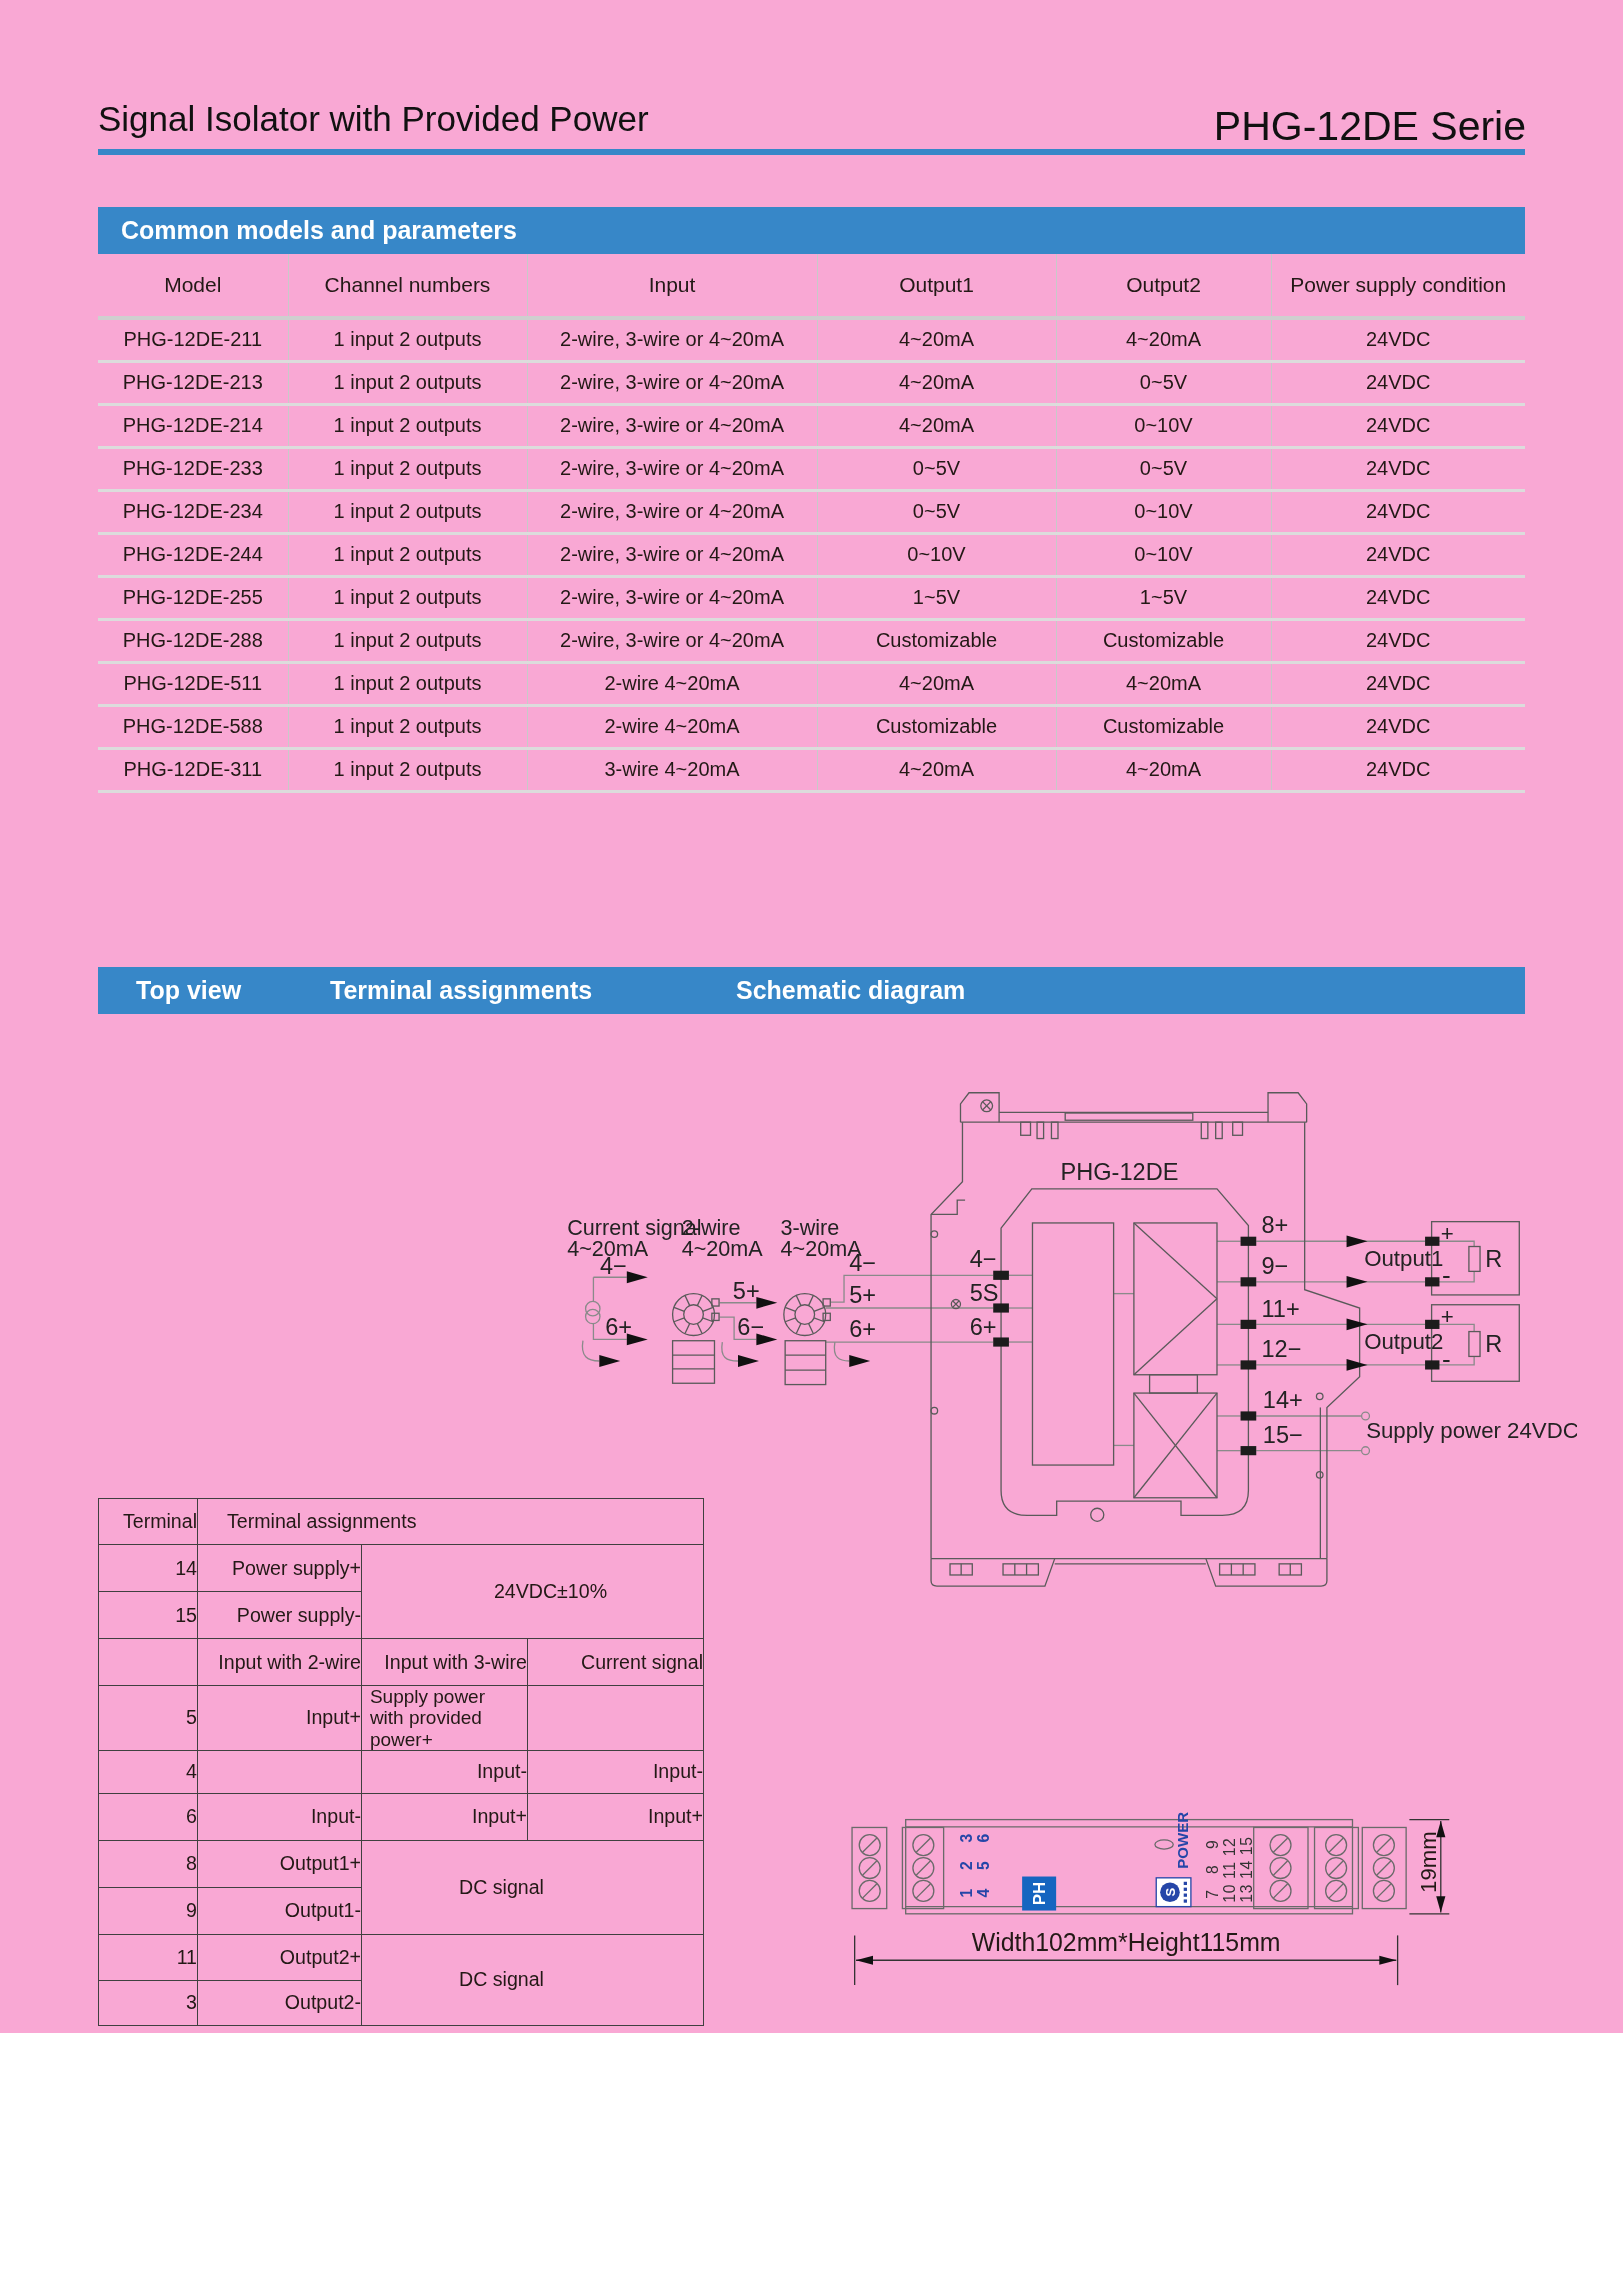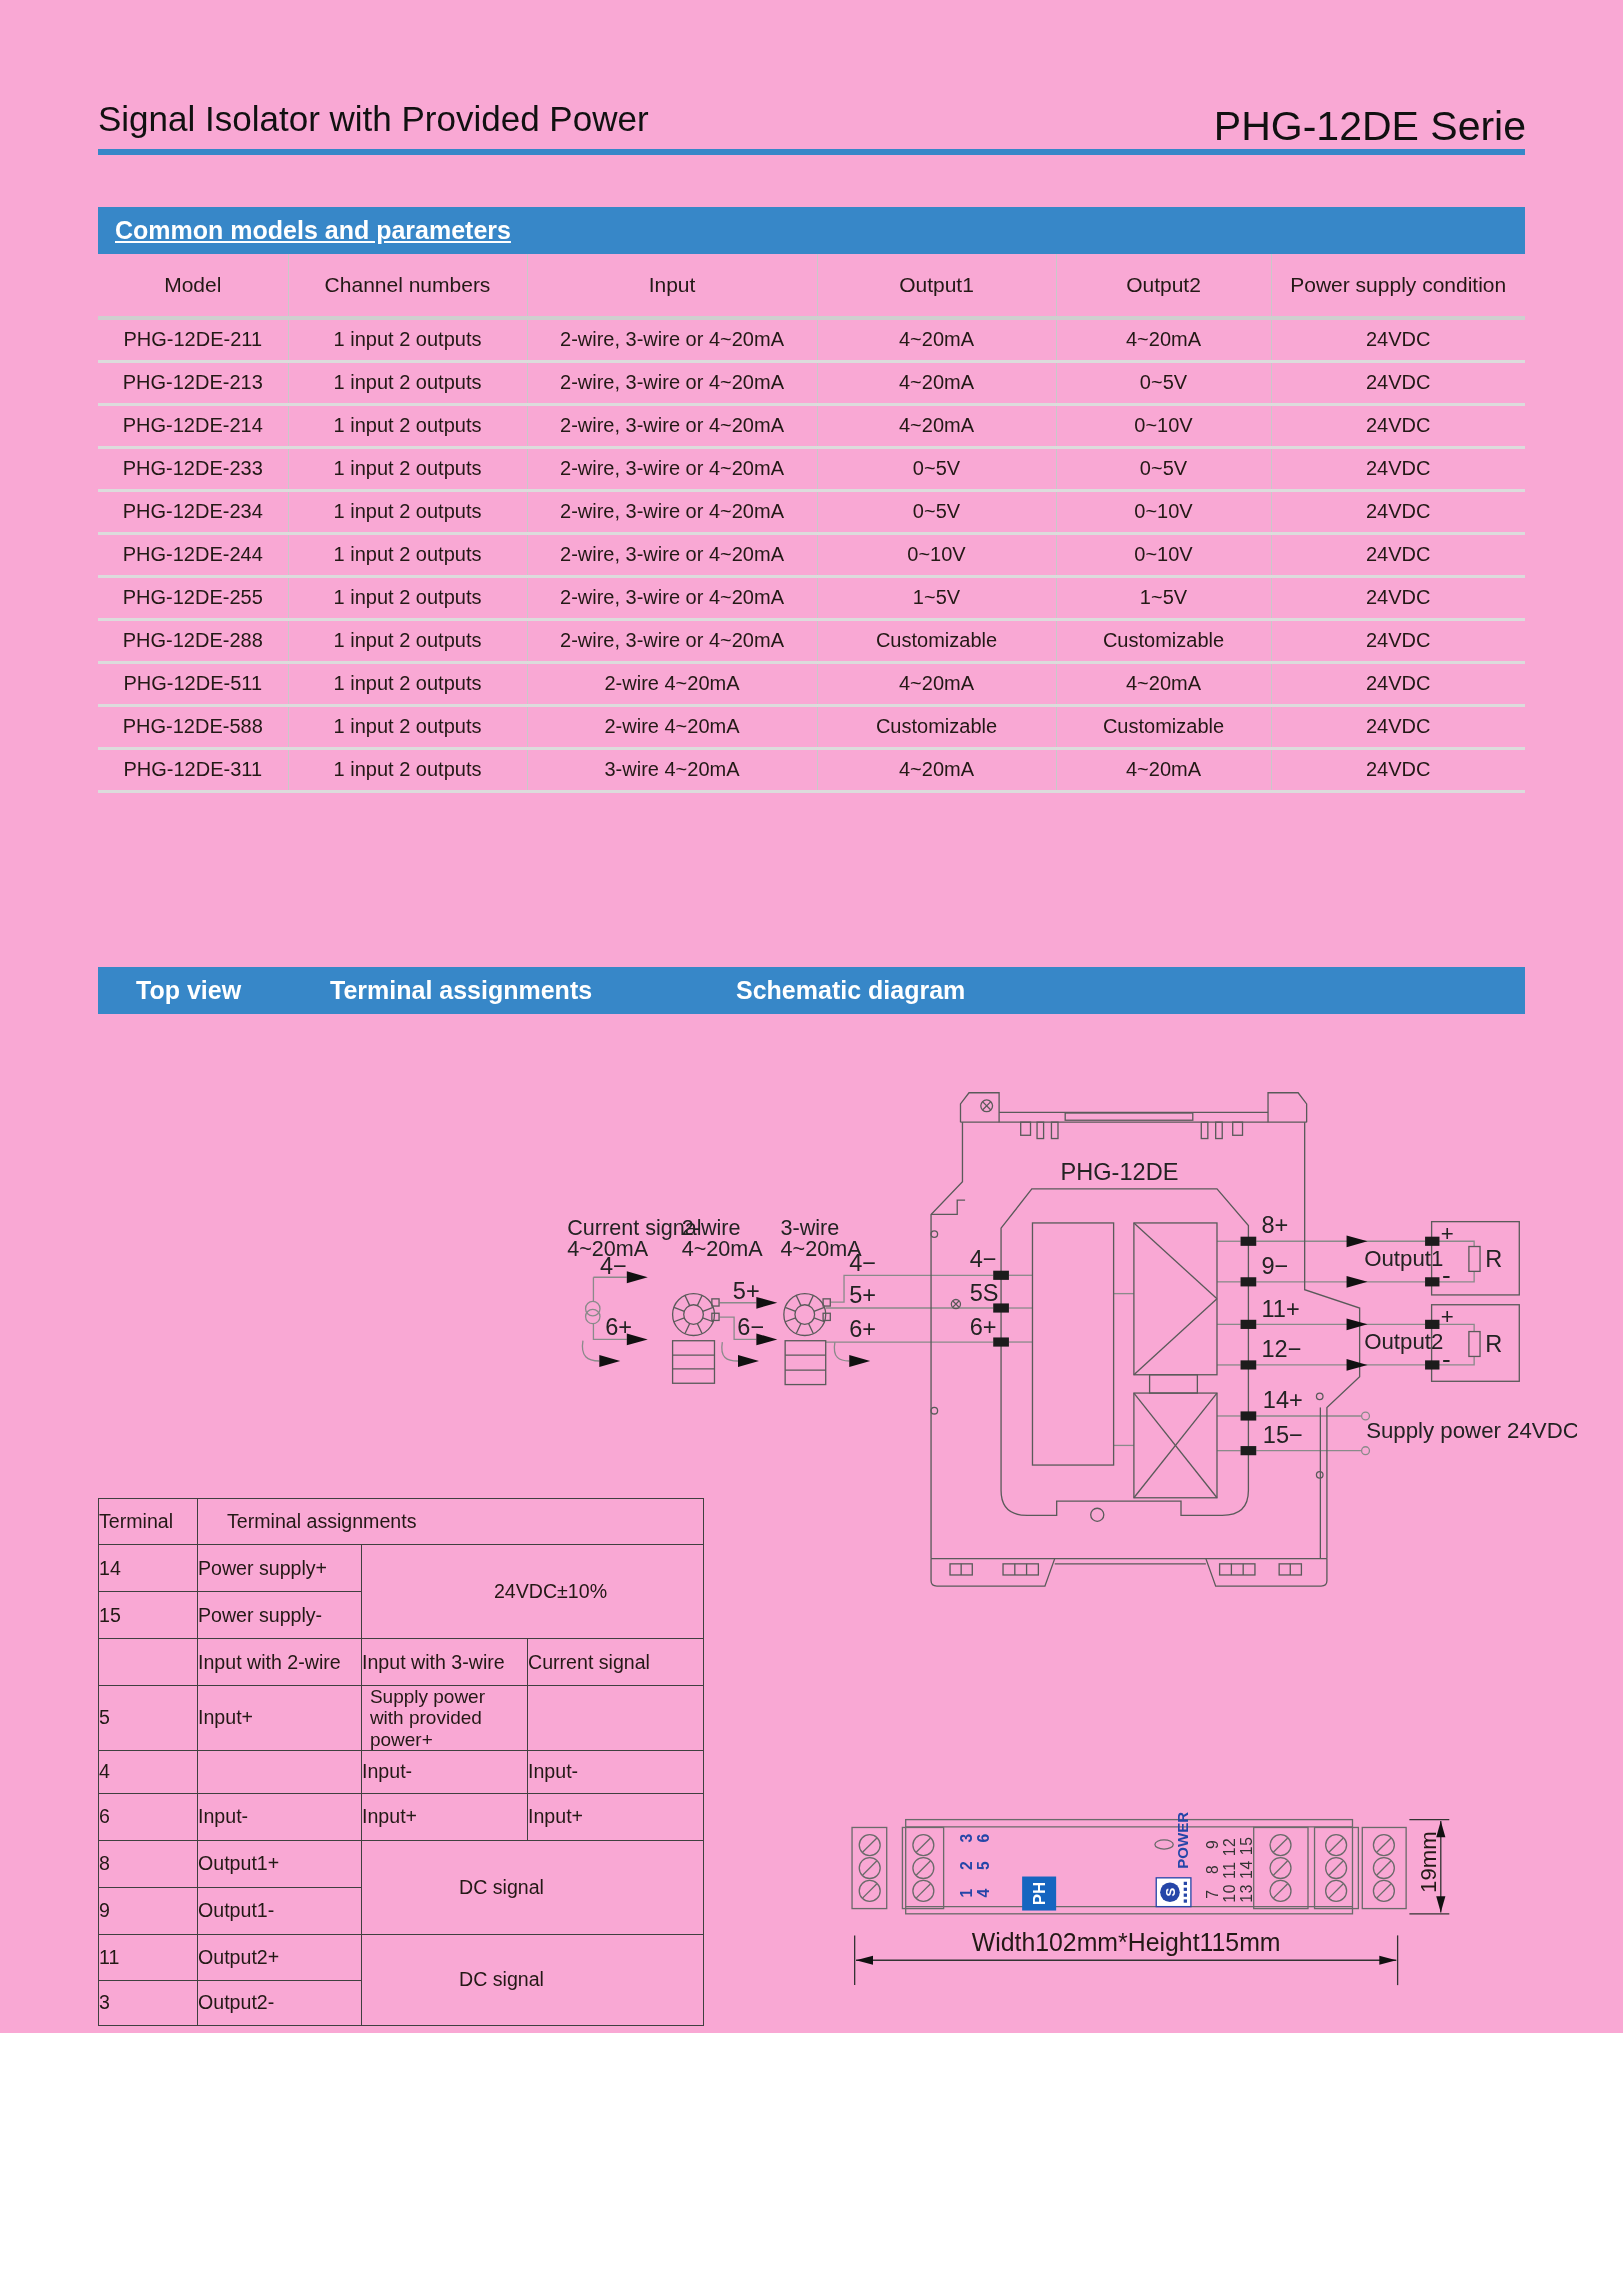--- a/index.html
+++ b/index.html
@@ -27,21 +27,21 @@
   table.mt thead tr { height:64px; border-bottom:4.6px solid #cfcfcf; }
   table.mt thead th { font-size:21px; }
   table.mt tbody tr { height:43px; border-bottom:3.3px solid #dcdcdc; }
   table.mt tbody td { font-size:20px; }
 
   
   .tt-wrap { position:absolute; left:98px; top:1498px; }
   table.tt { border-collapse:collapse; table-layout:fixed; }
   table.tt td {
     border:1.3px solid #404040; font-size:19.6px; color:#231916;
-    text-align:left; vertical-align:middle; padding:0;
+    text-align:right; vertical-align:middle; padding:0;
   }
   table.tt td.pad45 { text-align:left; padding-left:29px; }
   table.tt td.pad55 { text-align:center; padding-left:36px; }
   table.tt td.pad148 { text-align:left; padding-left:97px; }
   table.tt td.wrapcell { text-align:left; padding-left:7.9px; padding-right:3.9px; font-size:19px; line-height:1.12; }
 
   svg text { font-family:"Liberation Sans", sans-serif; }
   .footer-page { position:absolute; left:93px; top:2199px; font-size:22px; color:#111; }
   .footer-site { position:absolute; left:141px; top:2204px; font-size:14px; font-style:italic; color:#111; }
   .footer-bar { position:absolute; left:419px; top:2218px; width:1135px; height:8.5px; background:#3787c8; }
@@ -49,21 +49,21 @@
 </head>
 <body>
 
 <div class="page">
 
   <div class="doc-title">Signal Isolator with Provided Power</div>
   <div class="doc-series">PHG-12DE Serie</div>
   <div class="title-rule"></div>
 
   <div class="banner" id="banner1">
-    <span class="blabel" style="left:17px;text-decoration:underline;">Common models and parameters</span>
+    <span class="blabel" style="left:23px;">Common models and parameters</span>
   </div>
 
   <div class="mt-wrap">
     <table class="mt">
       <colgroup>
         <col style="width:190px">
           <col style="width:239px">
           <col style="width:290px">
         <col style="width:239px">
           <col style="width:215px">

